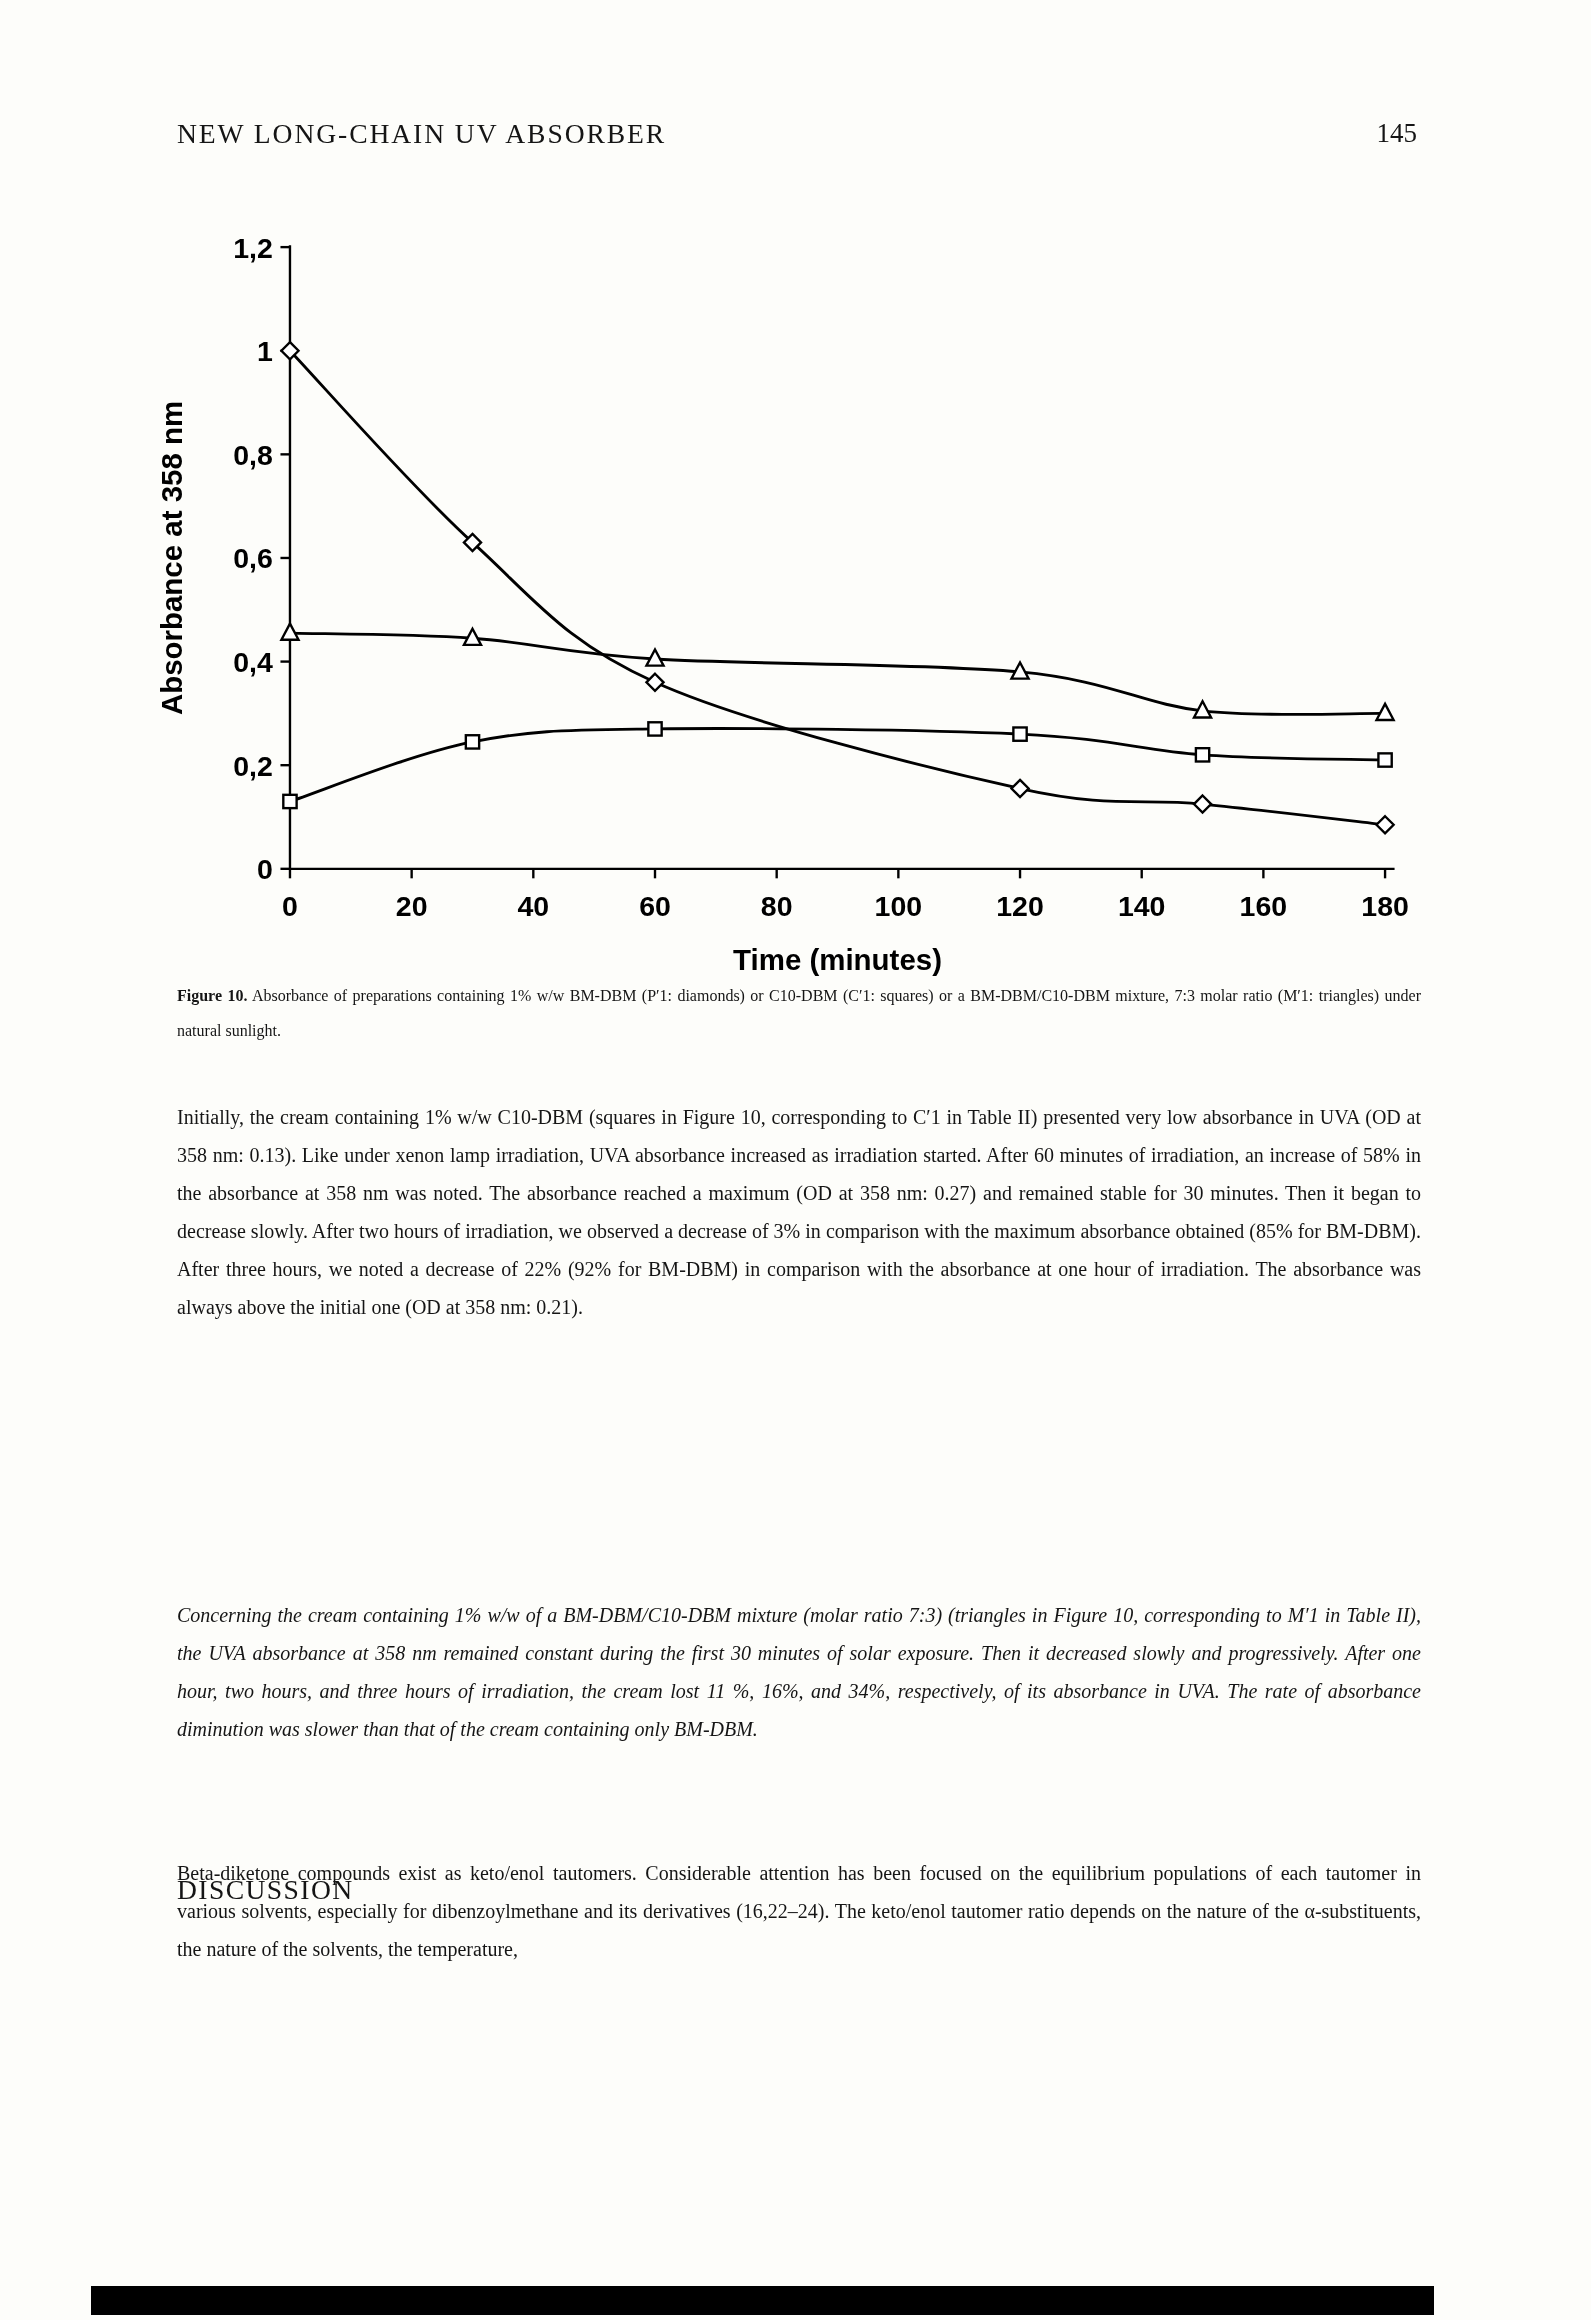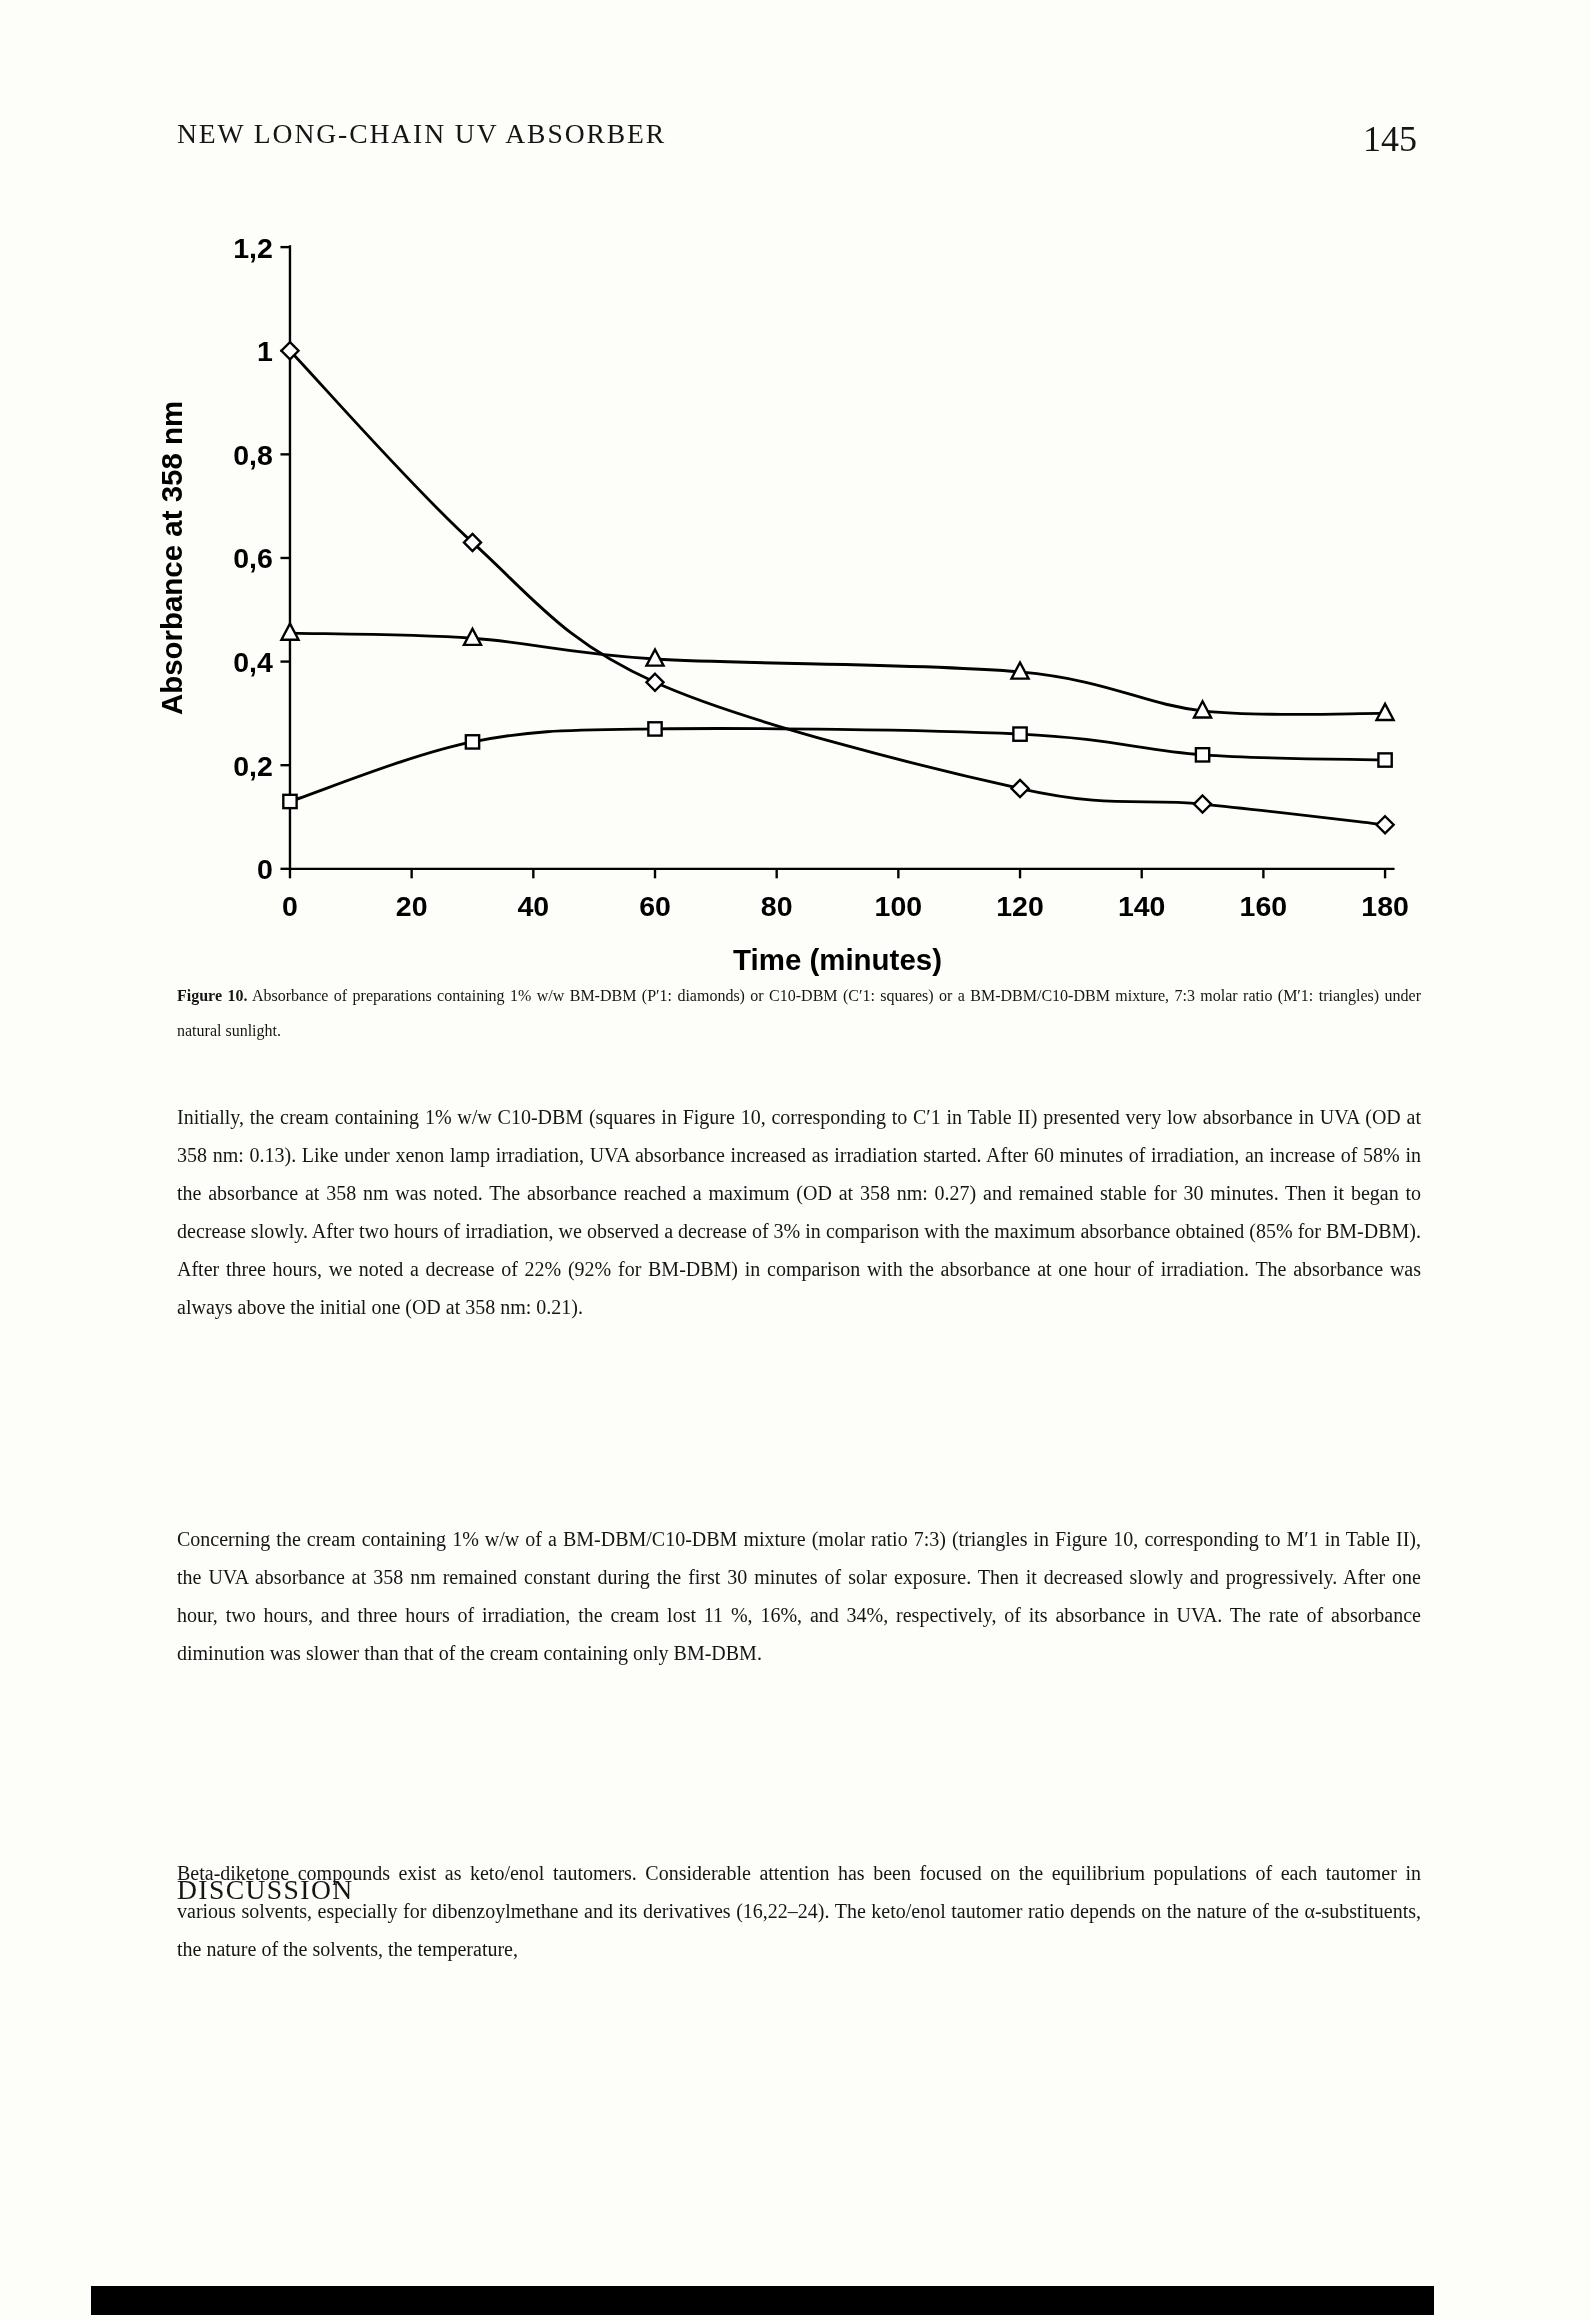--- a/index.html
+++ b/index.html
@@ -26,21 +26,21 @@
     left: 0; right: 0;
     text-align: left;
     font-size: 27.6px;
     letter-spacing: 1.9px;
     white-space: nowrap;
   }
   .page-number {
     position: absolute;
     right: 1.9px;
     top: 0;
-    font-size: 36px;
+    font-size: 27px;
   }
   .chart-figure { position: absolute; left: 0; top: 0; margin: 0; }
   .chart-svg { position: absolute; left: 143px; top: 211px; }
   .tick-label {
     font-family: "Liberation Sans", sans-serif;
     font-weight: bold;
     font-size: 30px;
     fill: #000;
   }
   .axis-title {
@@ -63,21 +63,21 @@
   .body-para {
     position: absolute;
     left: 177px;
     width: 1244px;
     margin: 0;
     font-size: 20px;
     line-height: 38px;
     text-align: justify;
   }
   #para1 { top: 1098px; }
-  #para2 { top: 1520px; }
+  #para2 { top: 1596px; font-style: italic; }
   .section-heading {
     position: absolute;
     left: 177px;
     top: 1874px;
     margin: 0;
     font-size: 27.6px;
     font-weight: normal;
     letter-spacing: 1.4px;
   }
   #para3 { top: 1854px; }

